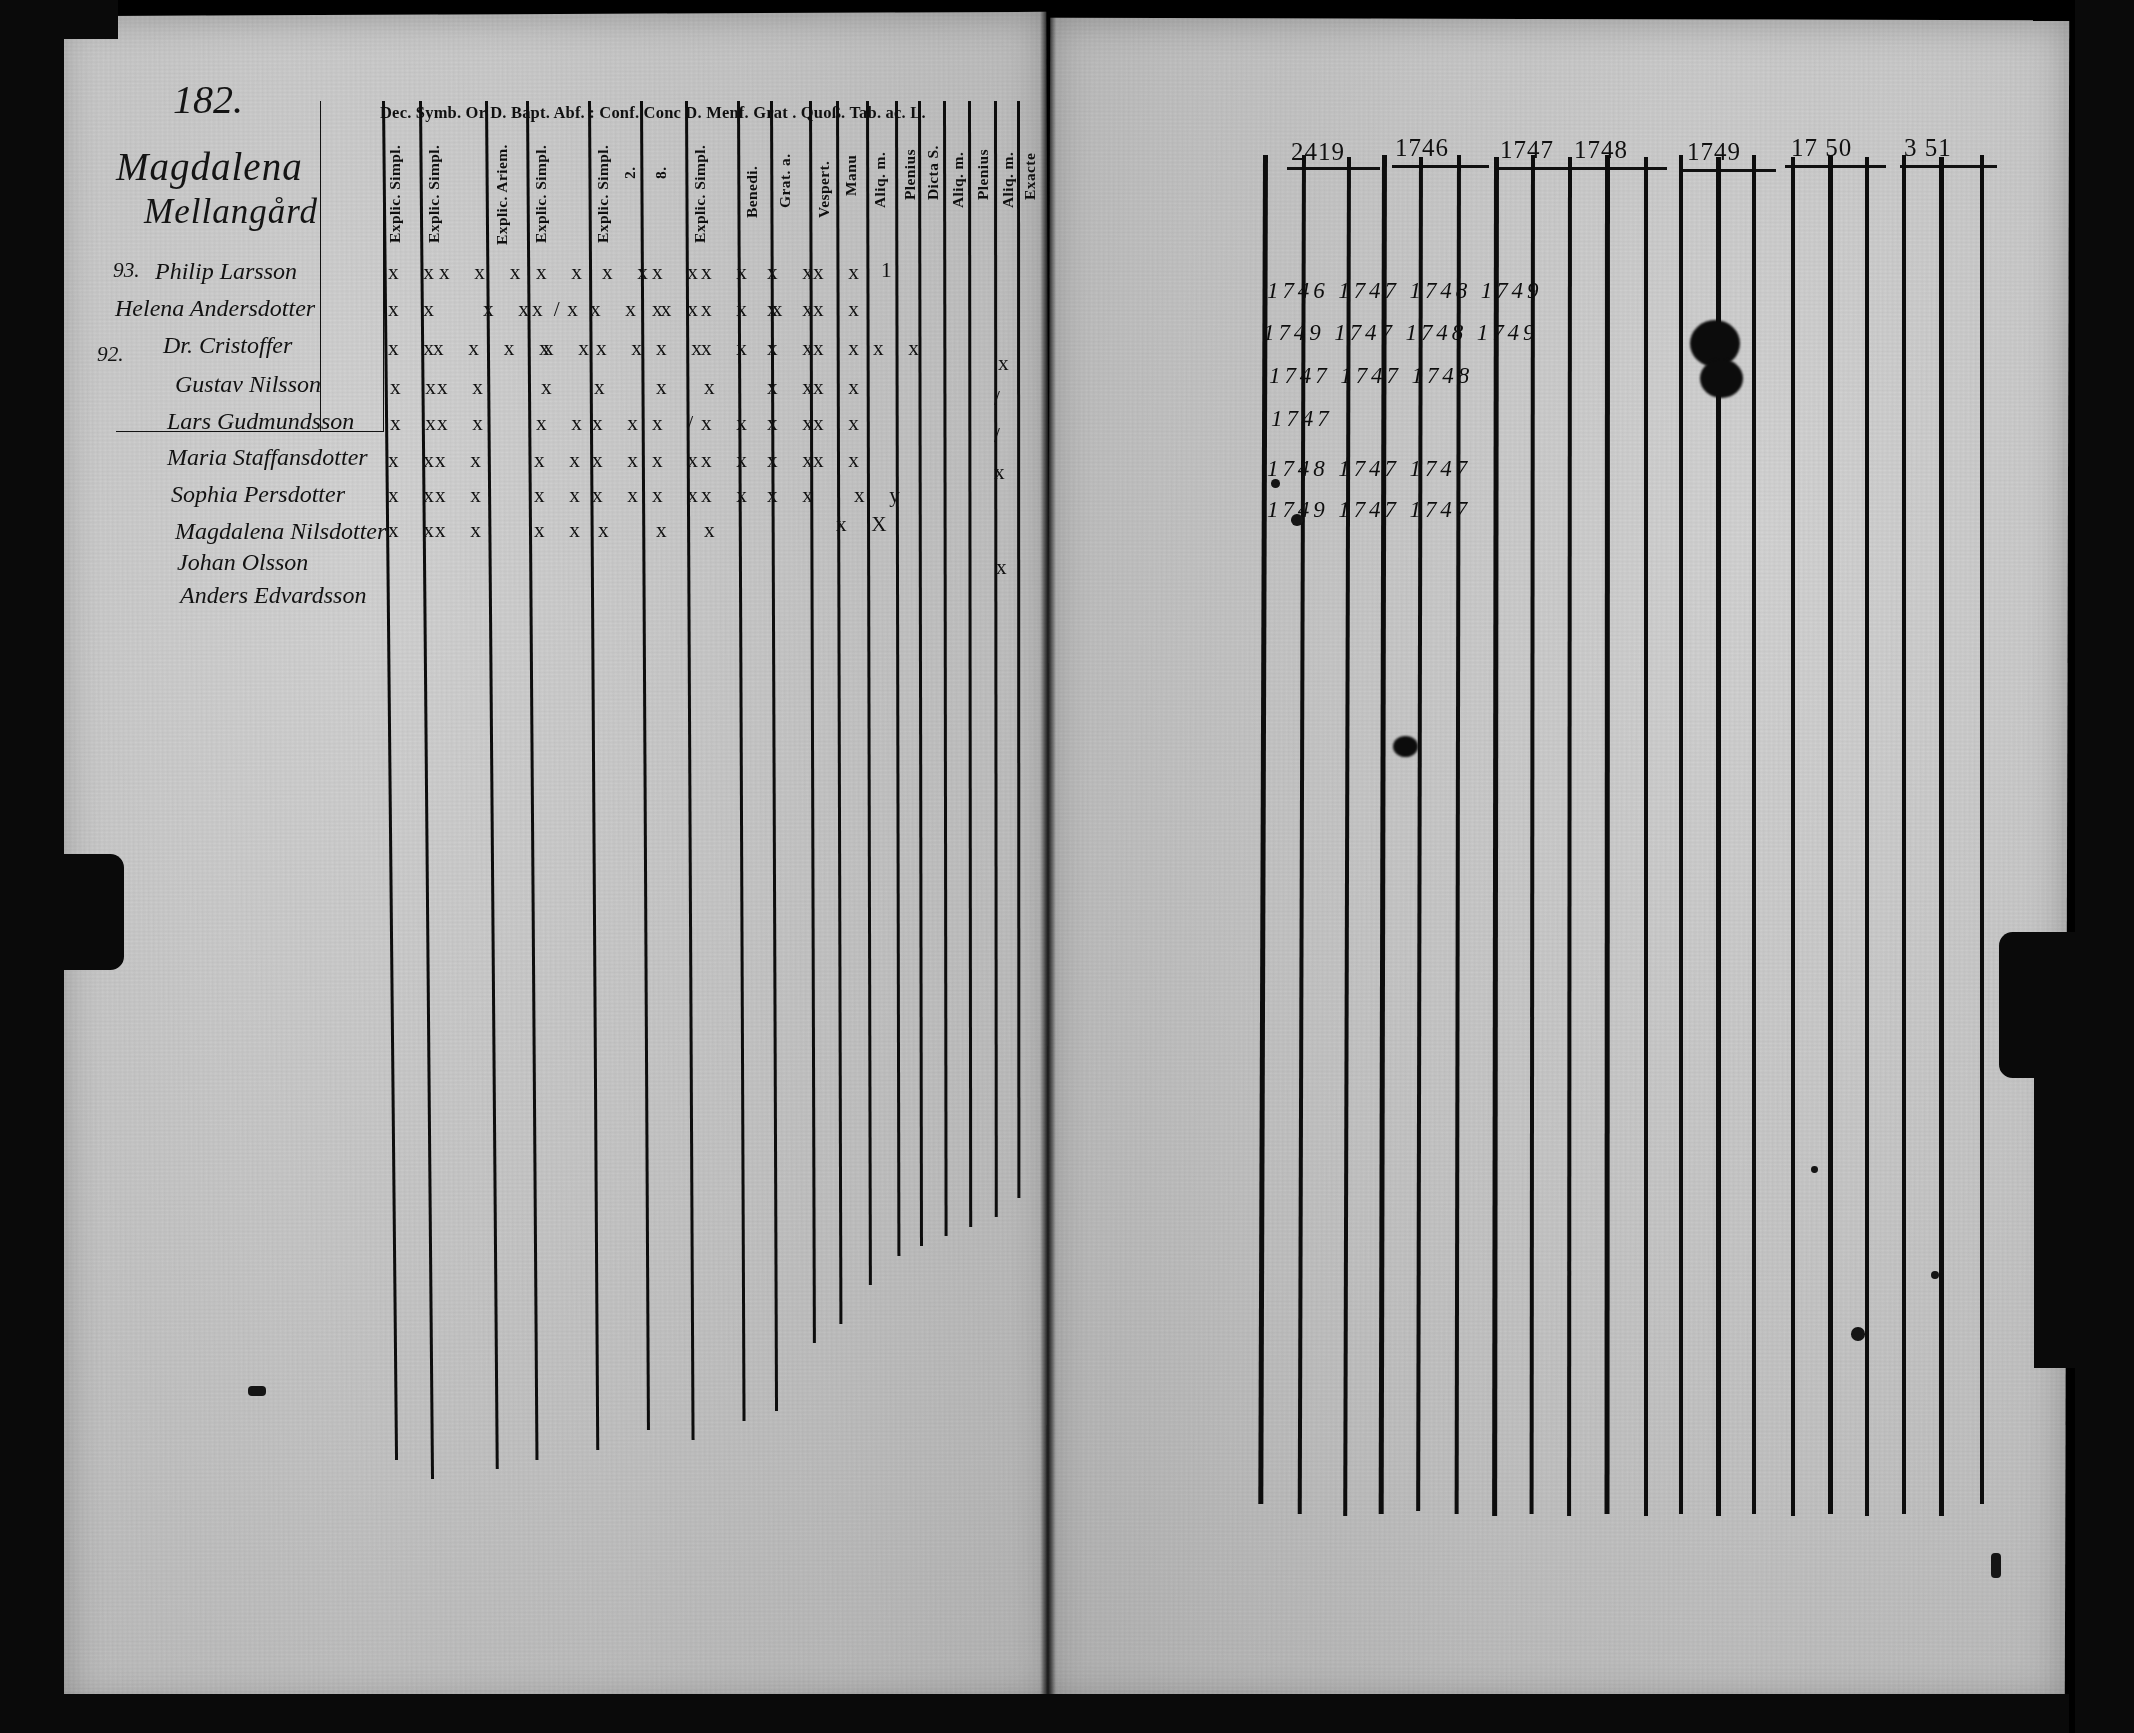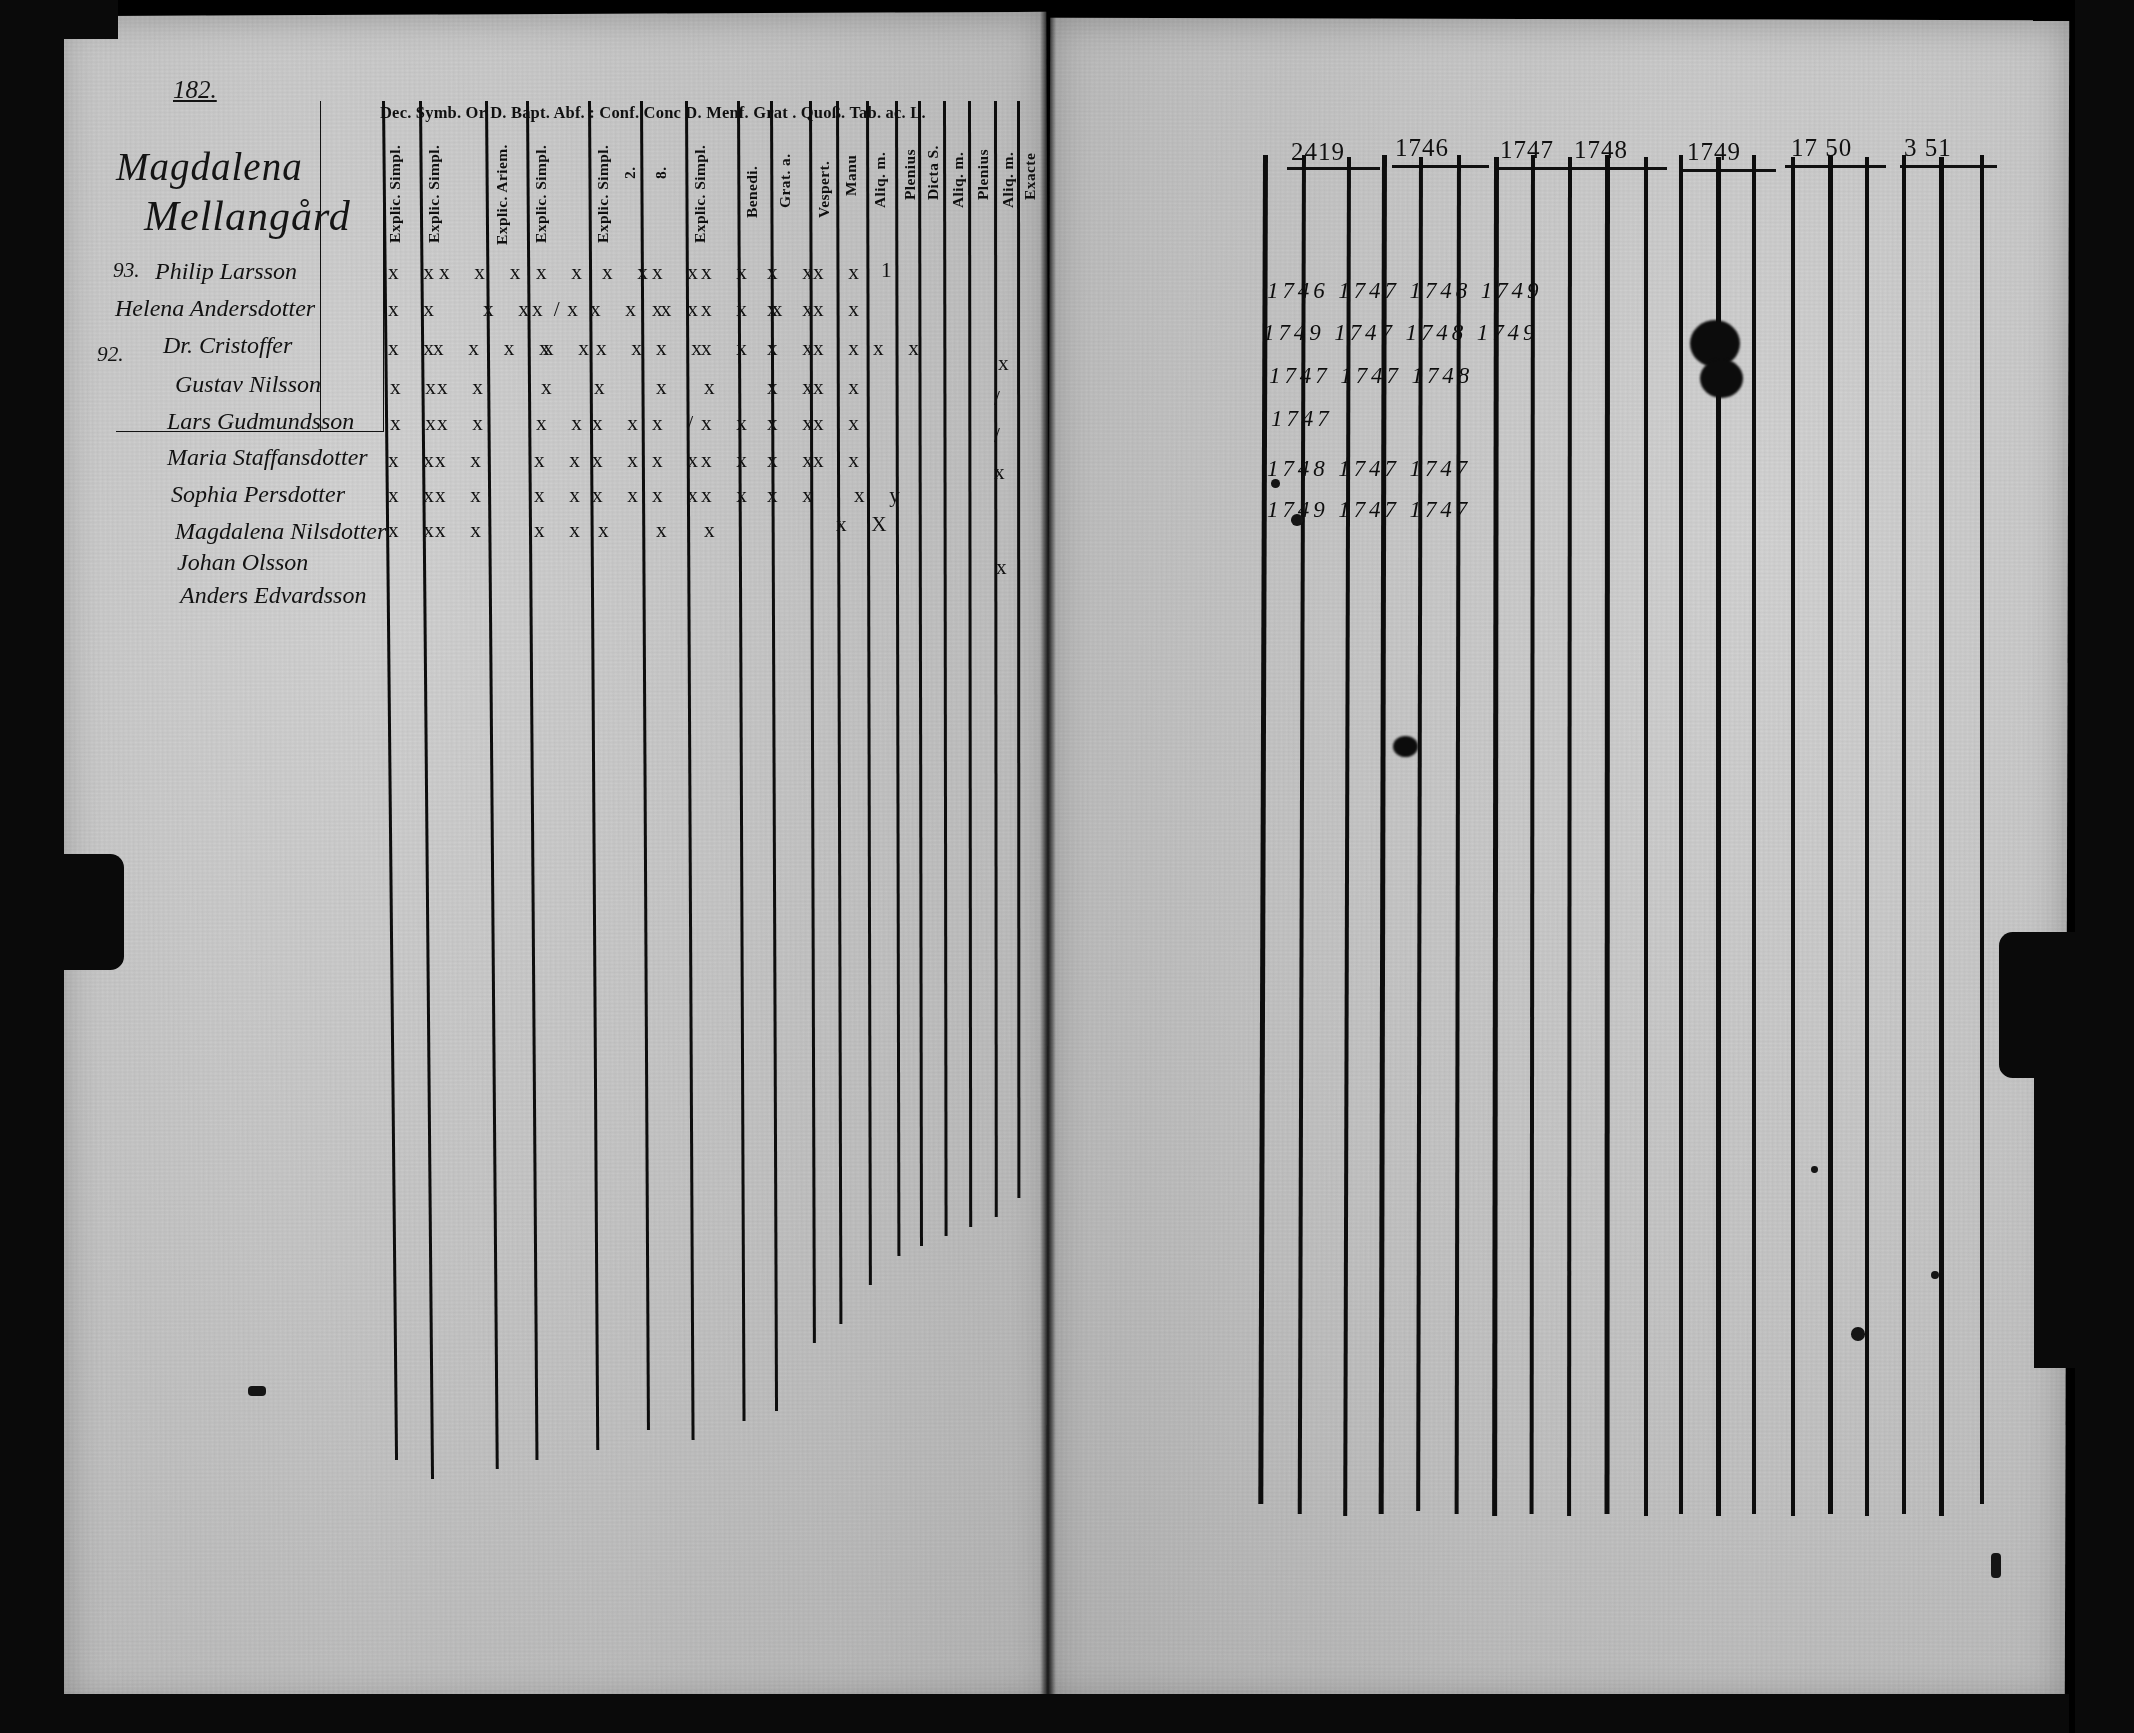--- a/index.html
+++ b/index.html
@@ -75,25 +75,24 @@
     position: absolute;
     color: #111;
     white-space: nowrap;
   }
   .hand {
     font-family: "Liberation Serif", serif;
     font-style: italic;
     color: #141414;
   }
   .folio {
-    font-size: 25px;
-    text-decoration: underline;
+    font-size: 40px;
   }
   .place-1 { font-size: 39px; letter-spacing: 1px; }
-  .place-2 { font-size: 42px; letter-spacing: 1px; }
+  .place-2 { font-size: 35px; letter-spacing: 1px; }
 
   
   .hdr-band {
     position: absolute;
     left: 380px;
     top: 103px;
     width: 642px;
     height: 25px;
     font-family: "Liberation Serif", serif;
     font-weight: bold;

